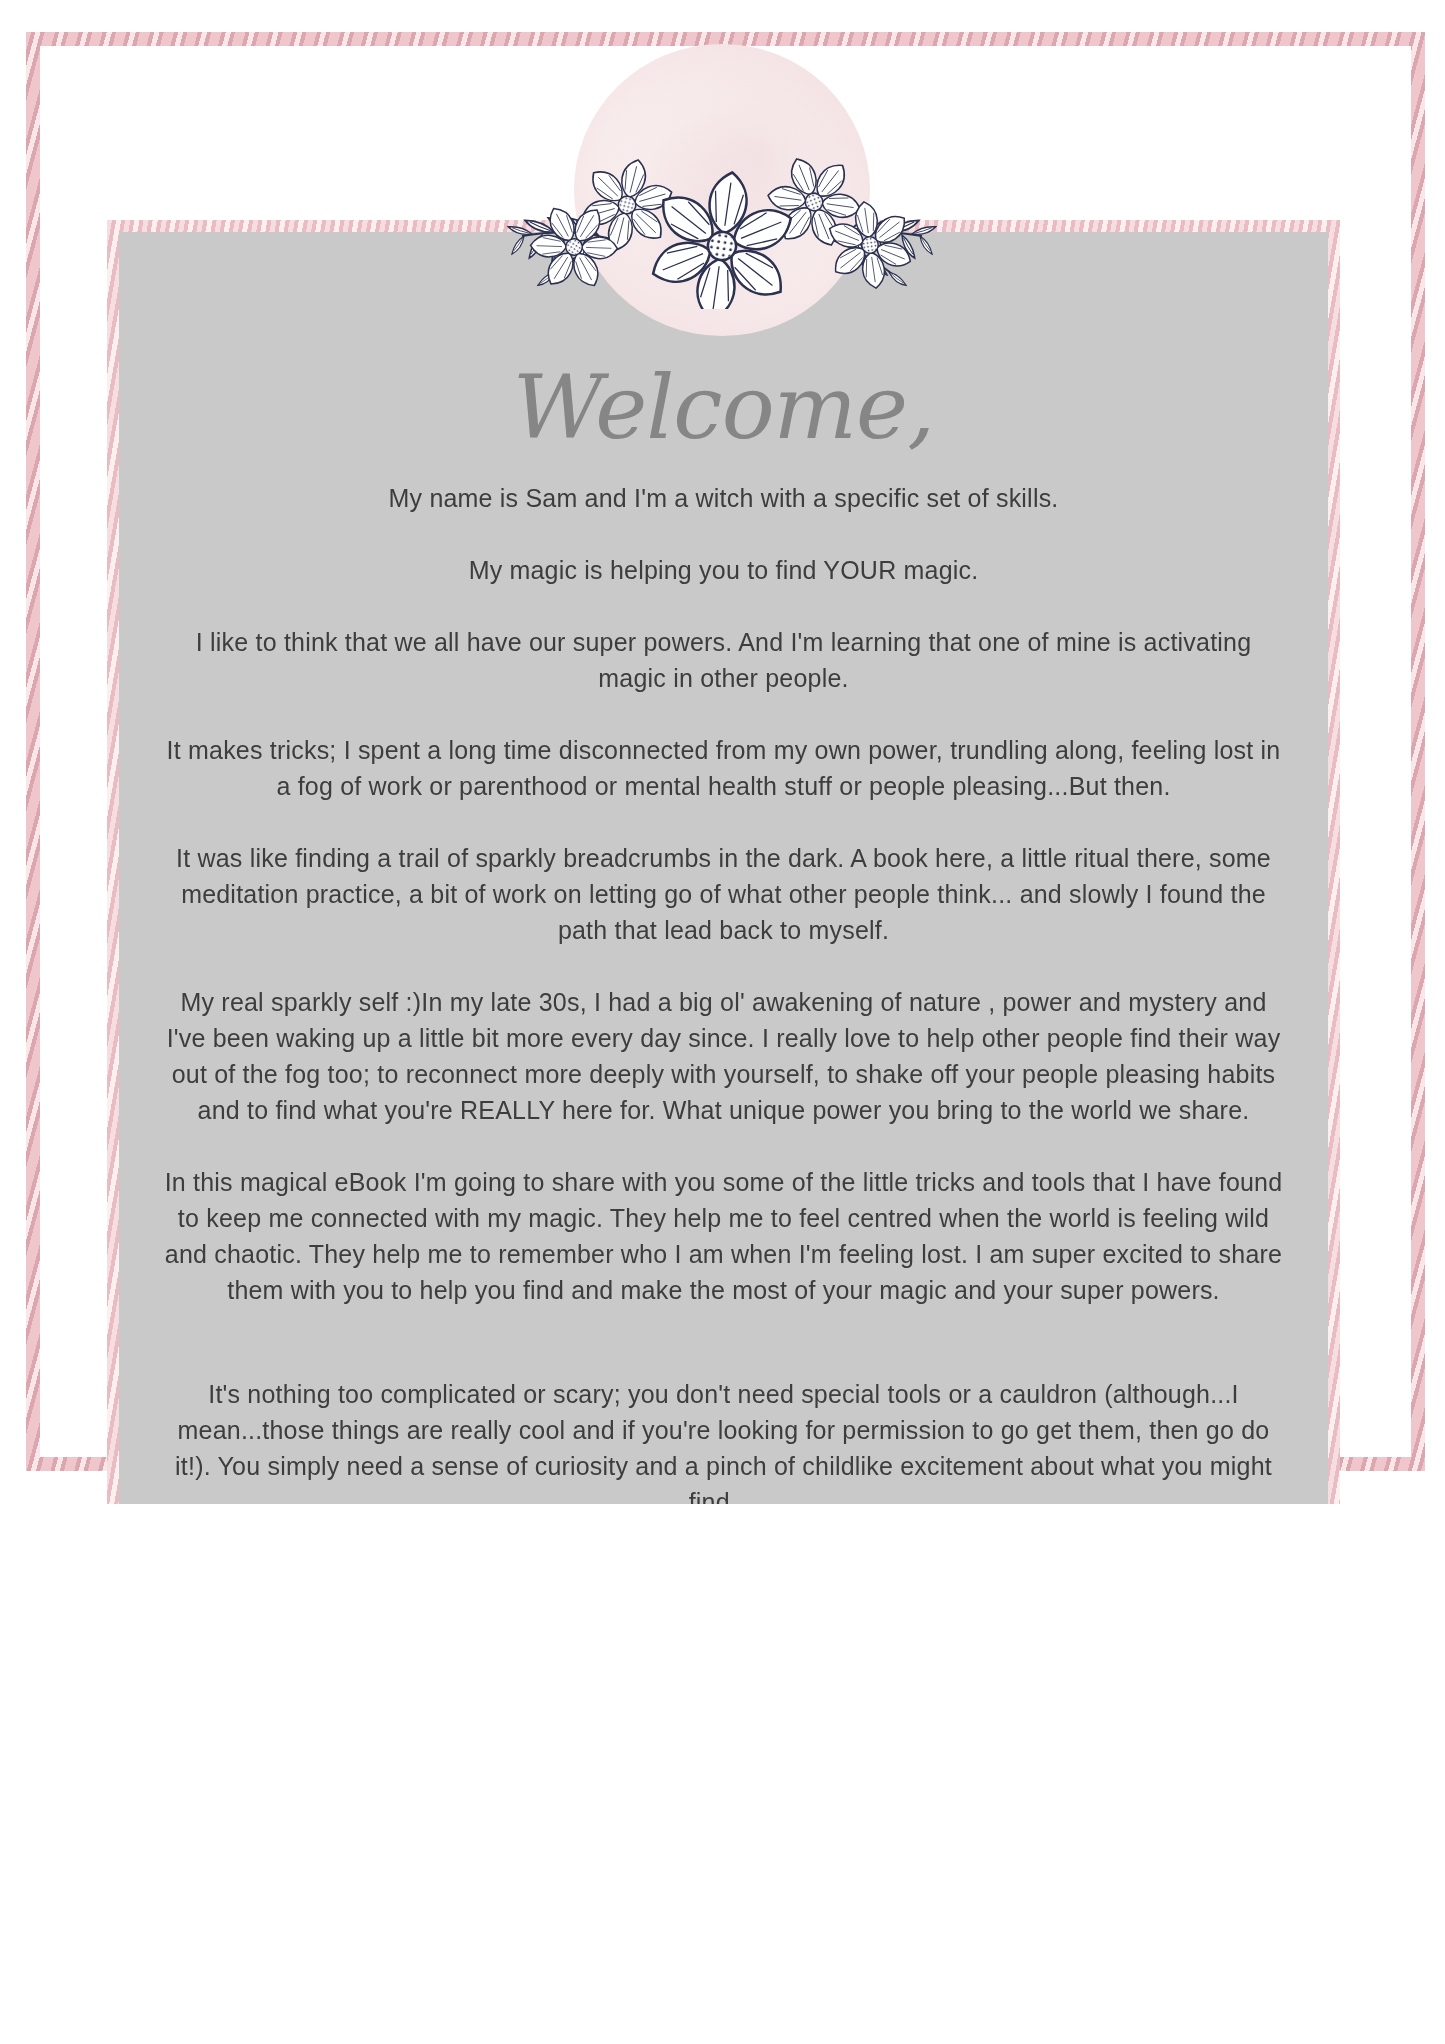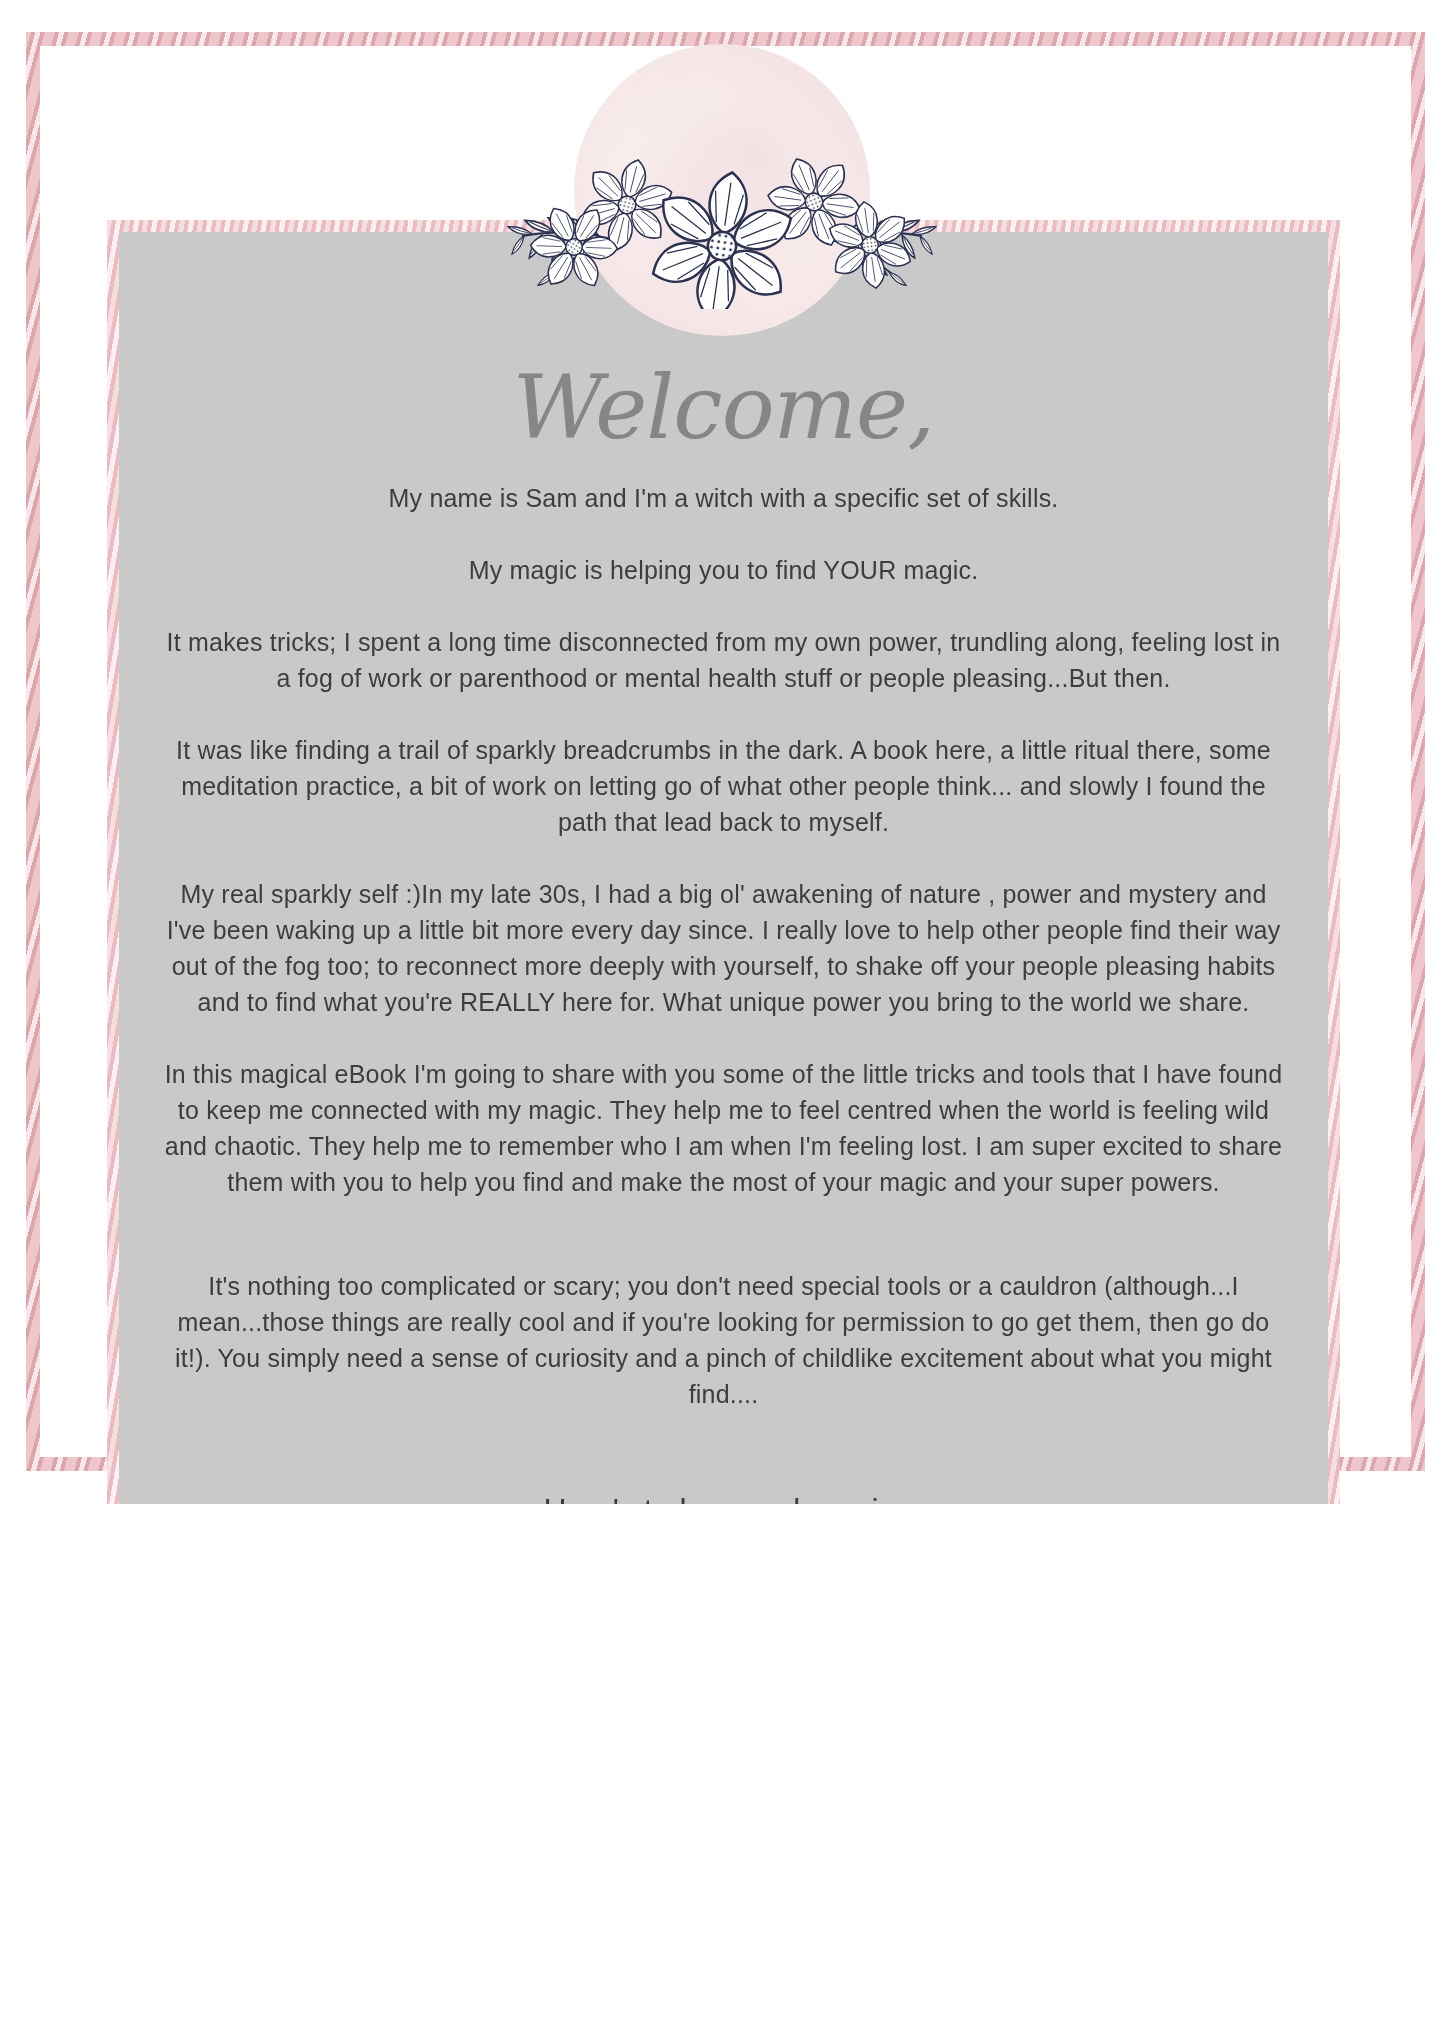--- a/index.html
+++ b/index.html
@@ -113,20 +113,21 @@
     <use href="#flower6" transform="translate(152,89) scale(0.75) rotate(32)"></use>
     <use href="#flower6" transform="translate(448,87) scale(0.75) rotate(-8)"></use>
     <use href="#flower6" transform="translate(300,88) scale(1.28) rotate(8)"></use>
   </svg>
 
   <div class="panel">
     <h1 class="welcome">Welcome,</h1>
     <div class="paras">
         <p class="para">My name is Sam and I'm a witch with a specific set of skills.</p>
         <p class="para">My magic is helping you to find YOUR magic.</p>
+        <p class="para">I like to think that we all have our super powers. And I'm learning that one of mine is activating magic in other people.</p>
         <p class="para">It makes tricks; I spent a long time disconnected from my own power, trundling along, feeling lost in a fog of work or parenthood or mental health stuff or people pleasing...But then.</p>
         <p class="para">It was like finding a trail of sparkly breadcrumbs in the dark. A book here, a little ritual there, some meditation practice, a bit of work on letting go of what other people think... and slowly I found the path that lead back to myself.</p>
         <p class="para">My real sparkly self :)In my late 30s, I had a big ol' awakening of nature , power and mystery and I've been waking up a little bit more every day since. I really love to help other people find their way out of the fog too; to reconnect more deeply with yourself, to shake off your people pleasing habits and to find what you're REALLY here for. What unique power you bring to the world we share.</p>
         <p class="para">In this magical eBook I'm going to share with you some of the little tricks and tools that I have found to keep me connected with my magic. They help me to feel centred when the world is feeling wild and chaotic. They help me to remember who I am when I'm feeling lost. I am super excited to share them with you to help you find and make the most of your magic and your super powers.</p>
         <p class="para">It's nothing too complicated or scary; you don't need special tools or a cauldron (although...I mean...those things are really cool and if you're looking for permission to go get them, then go do it!). You simply need a sense of curiosity and a pinch of childlike excitement about what you might find....</p>
       </div>
     <p class="signoff">
       <span>Here's to love and magic,</span><br>
       <span>Sam xx</span>
     </p>

